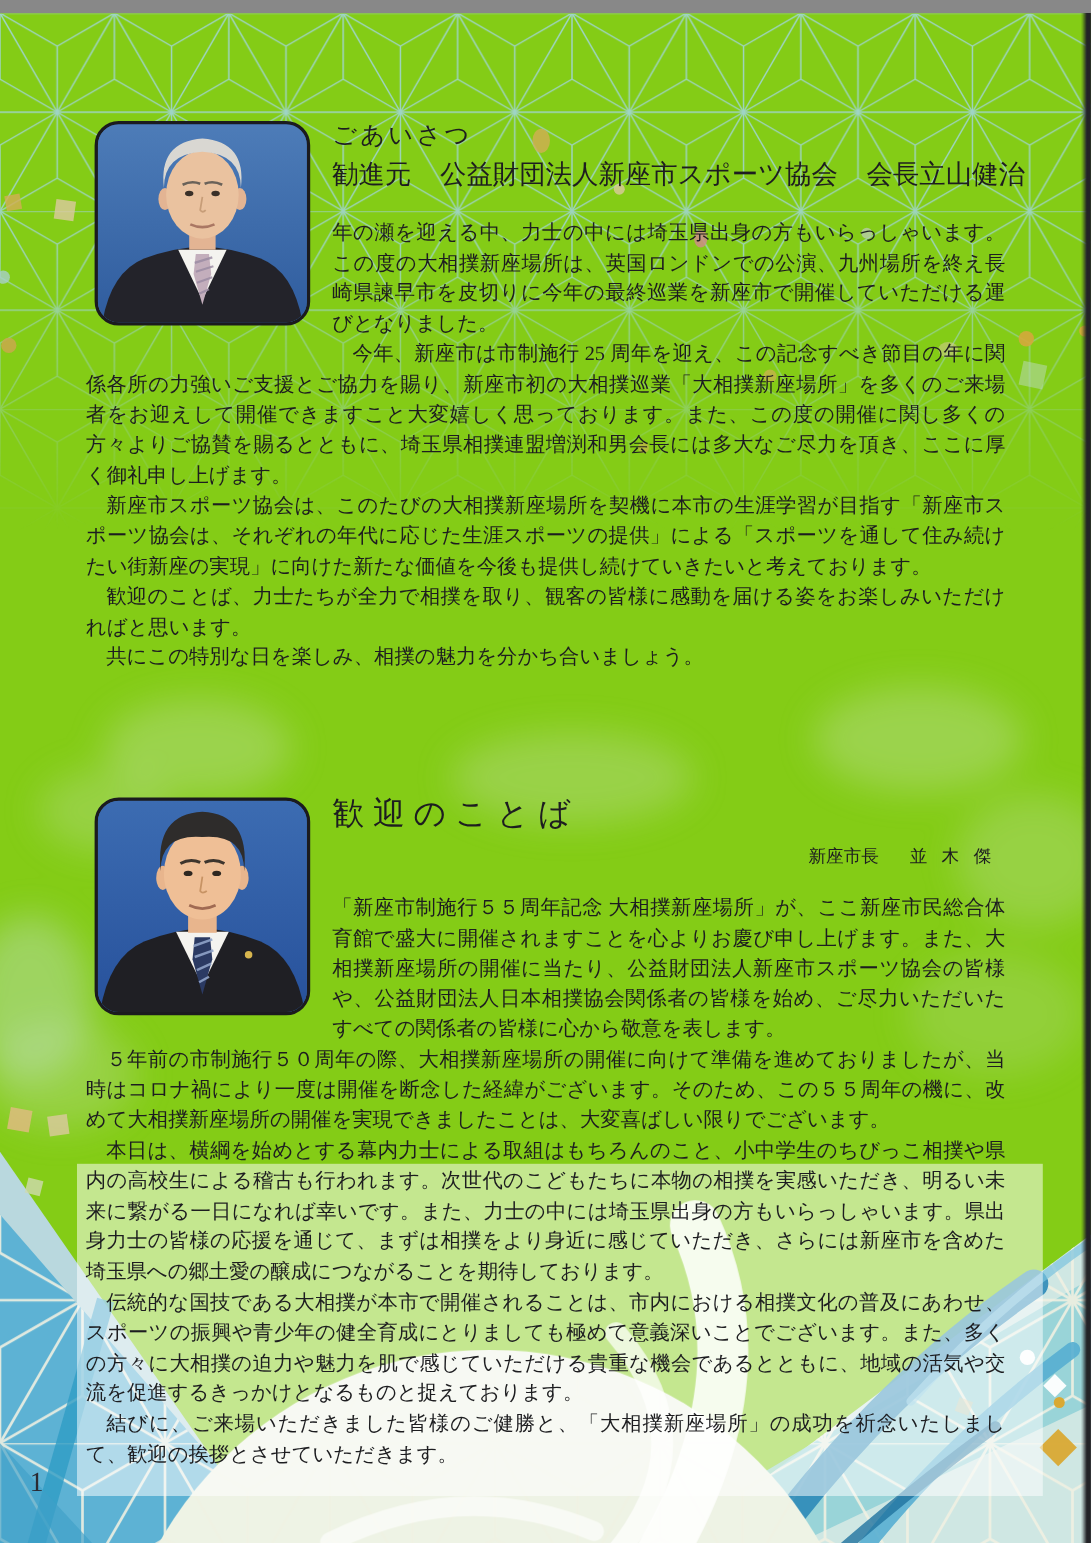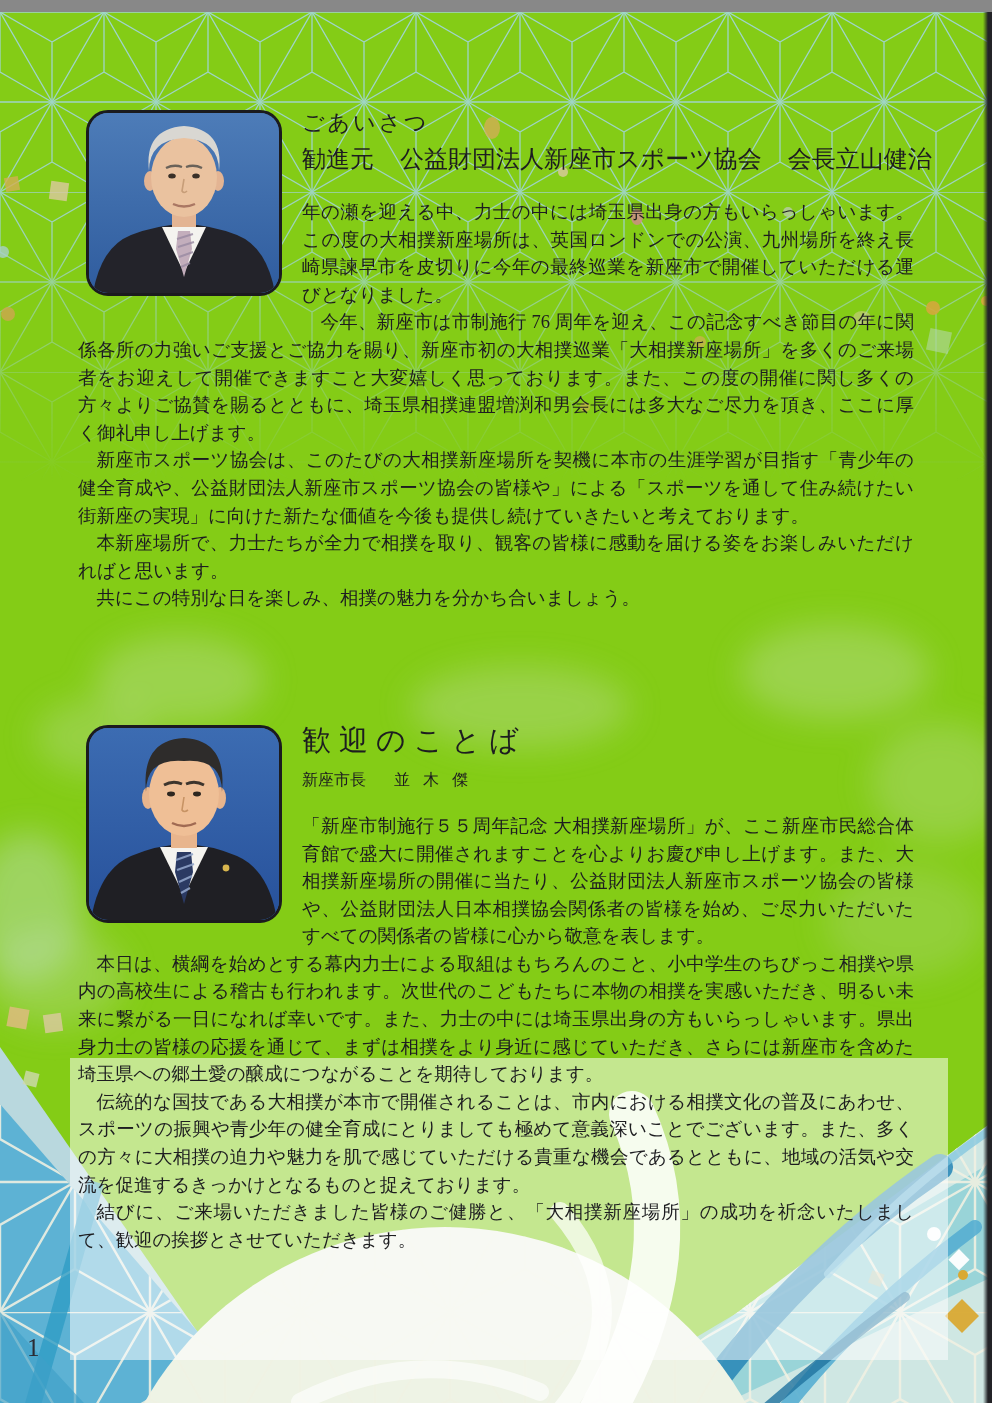--- a/index.html
+++ b/index.html
@@ -20,21 +20,21 @@
   .photo-frame{
     float:left;width:196px;margin:2px 20px 18px 8px;
     border:3px solid #1b1b1e;border-radius:22px;overflow:hidden;
     background:#3a66a5;box-sizing:border-box;
   }
   .sec2 .photo-frame{margin-bottom:12px;}
   .photo-frame svg{display:block;}
   .h-sub{font-size:22px;letter-spacing:3px;line-height:30px;}
   .sec1 .h-sub{padding-left:42px;}
   .sec2 .h-sub{padding-left:17px;font-size:29px;letter-spacing:8px;line-height:34px;}
-  .h-main{font-size:24px;line-height:34px;margin-top:4px;margin-bottom:23px;white-space:nowrap;}
+  .h-main{font-size:24px;line-height:34px;margin-top:4px;margin-bottom:23px;white-space:nowrap;text-align:right;}
   .h-main .gap{display:inline-block;width:26px;}
   .sec2 .h-main{font-size:16px;line-height:38px;padding-left:78px;margin-bottom:14px;}
   .sec2 .h-main .name{margin-left:28px;letter-spacing:13px;}
   .para{
     margin:0;font-size:18.5px;line-height:27.6px;
     text-align:justify;text-justify:inter-ideograph;
   }
   .para.indent{text-indent:1em;}
   .page-number{
     position:absolute;left:27px;top:1322px;z-index:3;
@@ -202,23 +202,23 @@
           <path d="M77,55 q8,-4 16,-1 M113,55 q-8,-4 -16,-1" stroke="#6a6259" stroke-width="2.4" fill="none"></path>
           <ellipse cx="83" cy="63" rx="3.8" ry="2.5" fill="#3a3028"></ellipse>
           <ellipse cx="107" cy="63" rx="3.8" ry="2.5" fill="#3a3028"></ellipse>
           <path d="M95,66 L93,78 Q95,81 98,78" stroke="#c79d78" stroke-width="1.6" fill="none"></path>
           <path d="M84,91 Q95,96 106,91" stroke="#aa7763" stroke-width="2.4" fill="none"></path>
         </svg>
       </div>
       <div class="h-sub">ごあいさつ</div>
       <div class="h-main"><span>勧進元</span><span class="gap"></span><span>公益財団法人新座市スポーツ協会</span><span class="gap"></span><span>会長立山健治</span></div>
       <p class="para">年の瀬を迎える中、力士の中には埼玉県出身の方もいらっしゃいます。この度の大相撲新座場所は、英国ロンドンでの公演、九州場所を終え長崎県諫早市を皮切りに今年の最終巡業を新座市で開催していただける運びとなりました。</p>
-      <p class="para indent">今年、新座市は市制施行 76 周年を迎え、この記念すべき節目の年に関係各所の力強いご支援とご協力を賜り、新座市初の大相撲巡業「大相撲新座場所」を多くのご来場者をお迎えして開催できますこと大変嬉しく思っております。また、この度の開催に関し多くの方々よりご協賛を賜るとともに、埼玉県相撲連盟増渕和男会長には多大なご尽力を頂き、ここに厚く御礼申し上げます。</p>
-      <p class="para indent">新座市スポーツ協会は、このたびの大相撲新座場所を契機に本市の生涯学習が目指す「青少年の健全育成や、公益財団法人新座市スポーツ協会の皆様や」による「スポーツを通して住み続けたい街新座の実現」に向けた新たな価値を今後も提供し続けていきたいと考えております。</p>
-      <p class="para indent">本新座場所で、力士たちが全力で相撲を取り、観客の皆様に感動を届ける姿をお楽しみいただければと思います。</p>
+      <p class="para indent">今年、新座市は市制施行 25 周年を迎え、この記念すべき節目の年に関係各所の力強いご支援とご協力を賜り、新座市初の大相撲巡業「大相撲新座場所」を多くのご来場者をお迎えして開催できますこと大変嬉しく思っております。また、この度の開催に関し多くの方々よりご協賛を賜るとともに、埼玉県相撲連盟増渕和男会長には多大なご尽力を頂き、ここに厚く御礼申し上げます。</p>
+      <p class="para indent">新座市スポーツ協会は、このたびの大相撲新座場所を契機に本市の生涯学習が目指す「新座市スポーツ協会は、それぞれの年代に応じた生涯スポーツの提供」による「スポーツを通して住み続けたい街新座の実現」に向けた新たな価値を今後も提供し続けていきたいと考えております。</p>
+      <p class="para indent">歓迎のことば、力士たちが全力で相撲を取り、観客の皆様に感動を届ける姿をお楽しみいただければと思います。</p>
       <p class="para indent">共にこの特別な日を楽しみ、相撲の魅力を分かち合いましょう。</p>
     </section>
 
     <section class="sec2">
       <div class="photo-frame">
         <svg width="190" height="192" viewBox="0 0 190 192">
           <defs>
             <linearGradient id="pbg2" x1="0" y1="0" x2="0" y2="1">
               <stop offset="0" stop-color="#3c6cb2"></stop>
                 <stop offset="1" stop-color="#27519b"></stop>
@@ -238,20 +238,21 @@
           <path d="M75,57 q9,-5 18,-1 M115,57 q-9,-5 -18,-1" stroke="#3d352d" stroke-width="2.8" fill="none"></path>
           <ellipse cx="82" cy="66" rx="4" ry="2.4" fill="#2e2720"></ellipse>
           <ellipse cx="108" cy="66" rx="4" ry="2.4" fill="#2e2720"></ellipse>
           <path d="M95,69 L93,82 Q95,85 99,82" stroke="#c79364" stroke-width="1.6" fill="none"></path>
           <path d="M83,95 Q95,101 107,95" stroke="#a06a52" stroke-width="2.4" fill="none"></path>
         </svg>
       </div>
       <div class="h-sub">歓迎のことば</div>
       <div class="h-main"><span>新座市長</span><span class="name">並木傑</span></div>
       <p class="para">「新座市制施行５５周年記念 大相撲新座場所」が、ここ新座市民総合体育館で盛大に開催されますことを心よりお慶び申し上げます。また、大相撲新座場所の開催に当たり、公益財団法人新座市スポーツ協会の皆様や、公益財団法人日本相撲協会関係者の皆様を始め、ご尽力いただいたすべての関係者の皆様に心から敬意を表します。</p>
+      <p class="para indent">５年前の市制施行５０周年の際、大相撲新座場所の開催に向けて準備を進めておりましたが、当時はコロナ禍により一度は開催を断念した経緯がございます。そのため、この５５周年の機に、改めて大相撲新座場所の開催を実現できましたことは、大変喜ばしい限りでございます。</p>
       <p class="para indent">本日は、横綱を始めとする幕内力士による取組はもちろんのこと、小中学生のちびっこ相撲や県内の高校生による稽古も行われます。次世代のこどもたちに本物の相撲を実感いただき、明るい未来に繋がる一日になれば幸いです。また、力士の中には埼玉県出身の方もいらっしゃいます。県出身力士の皆様の応援を通じて、まずは相撲をより身近に感じていただき、さらには新座市を含めた埼玉県への郷土愛の醸成につながることを期待しております。</p>
       <p class="para indent">伝統的な国技である大相撲が本市で開催されることは、市内における相撲文化の普及にあわせ、スポーツの振興や青少年の健全育成にとりましても極めて意義深いことでございます。また、多くの方々に大相撲の迫力や魅力を肌で感じていただける貴重な機会であるとともに、地域の活気や交流を促進するきっかけとなるものと捉えております。</p>
       <p class="para indent">結びに、ご来場いただきました皆様のご健勝と、「大相撲新座場所」の成功を祈念いたしまして、歓迎の挨拶とさせていただきます。</p>
     </section>
   </div>
 
   <div class="page-number">1</div>
   <div class="scan-edge-right"></div>
   <div class="scan-edge-bottom"></div>
 </div>

